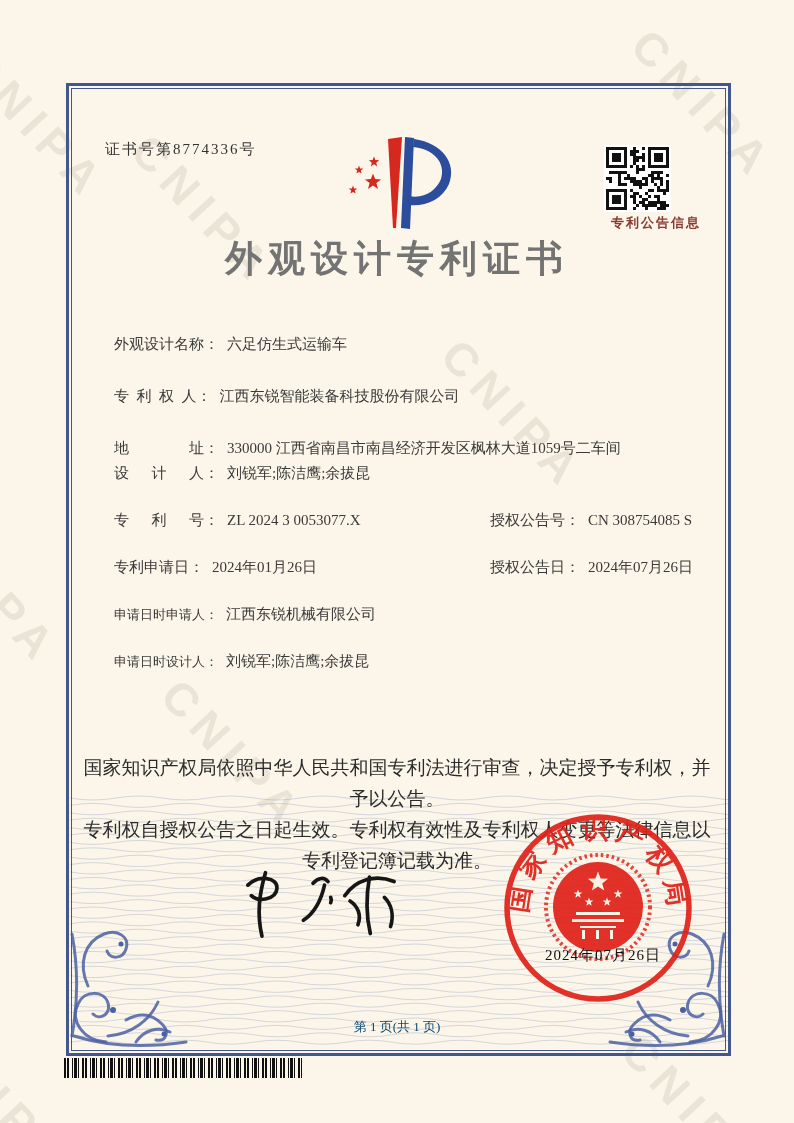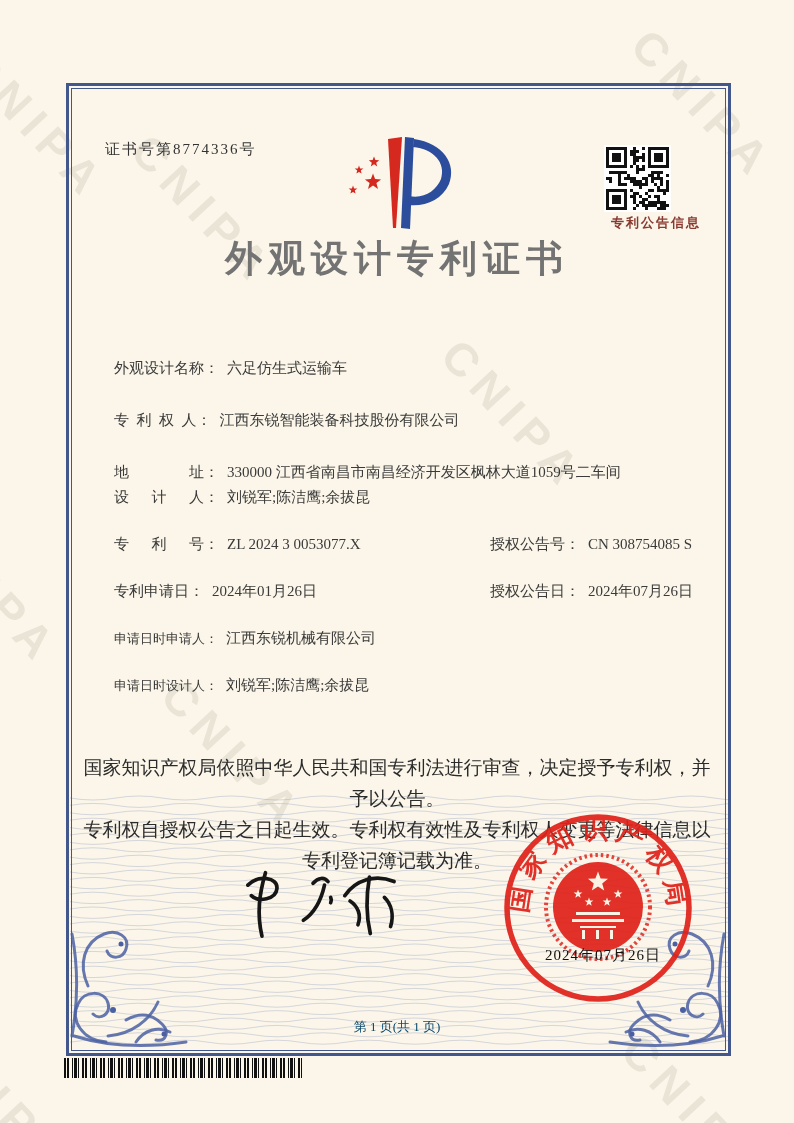--- a/index.html
+++ b/index.html
@@ -18,21 +18,21 @@
   
   .cert-no{position:absolute;left:105px;top:140px;font-size:15px;color:#333;letter-spacing:2px;}
   .logo{position:absolute;left:333px;top:126px;}
   .qr{position:absolute;left:604px;top:145px;background:#fff;padding:2px;}
   .qr-label{position:absolute;left:576px;top:214px;width:160px;text-align:center;font-size:13px;
             letter-spacing:2px;color:#8a3a30;font-weight:bold;}
   .title{position:absolute;left:0;top:234px;width:794px;text-align:center;font-size:37px;
          font-weight:bold;letter-spacing:6px;color:#737373;}
 
   
-  .rows{position:absolute;left:114px;top:356px;width:566px;font-size:15px;line-height:25px;color:#3a3a3a;}
+  .rows{position:absolute;left:114px;top:332px;width:566px;font-size:15px;line-height:25px;color:#3a3a3a;}
   .row{position:relative;margin-bottom:27px;}
   .row.t{margin-bottom:22px;}
   .row.addr{margin-bottom:0;}
   .lbl{display:inline-block;vertical-align:top;white-space:pre;}
   .lbl.sm{font-size:13px;line-height:25px;}
   .val{display:inline-block;vertical-align:top;margin-left:8px;}
   .val.wrap{max-width:452px;}
   .cell2{position:absolute;left:340px;top:0;white-space:nowrap;margin-left:36px;}
 
   

